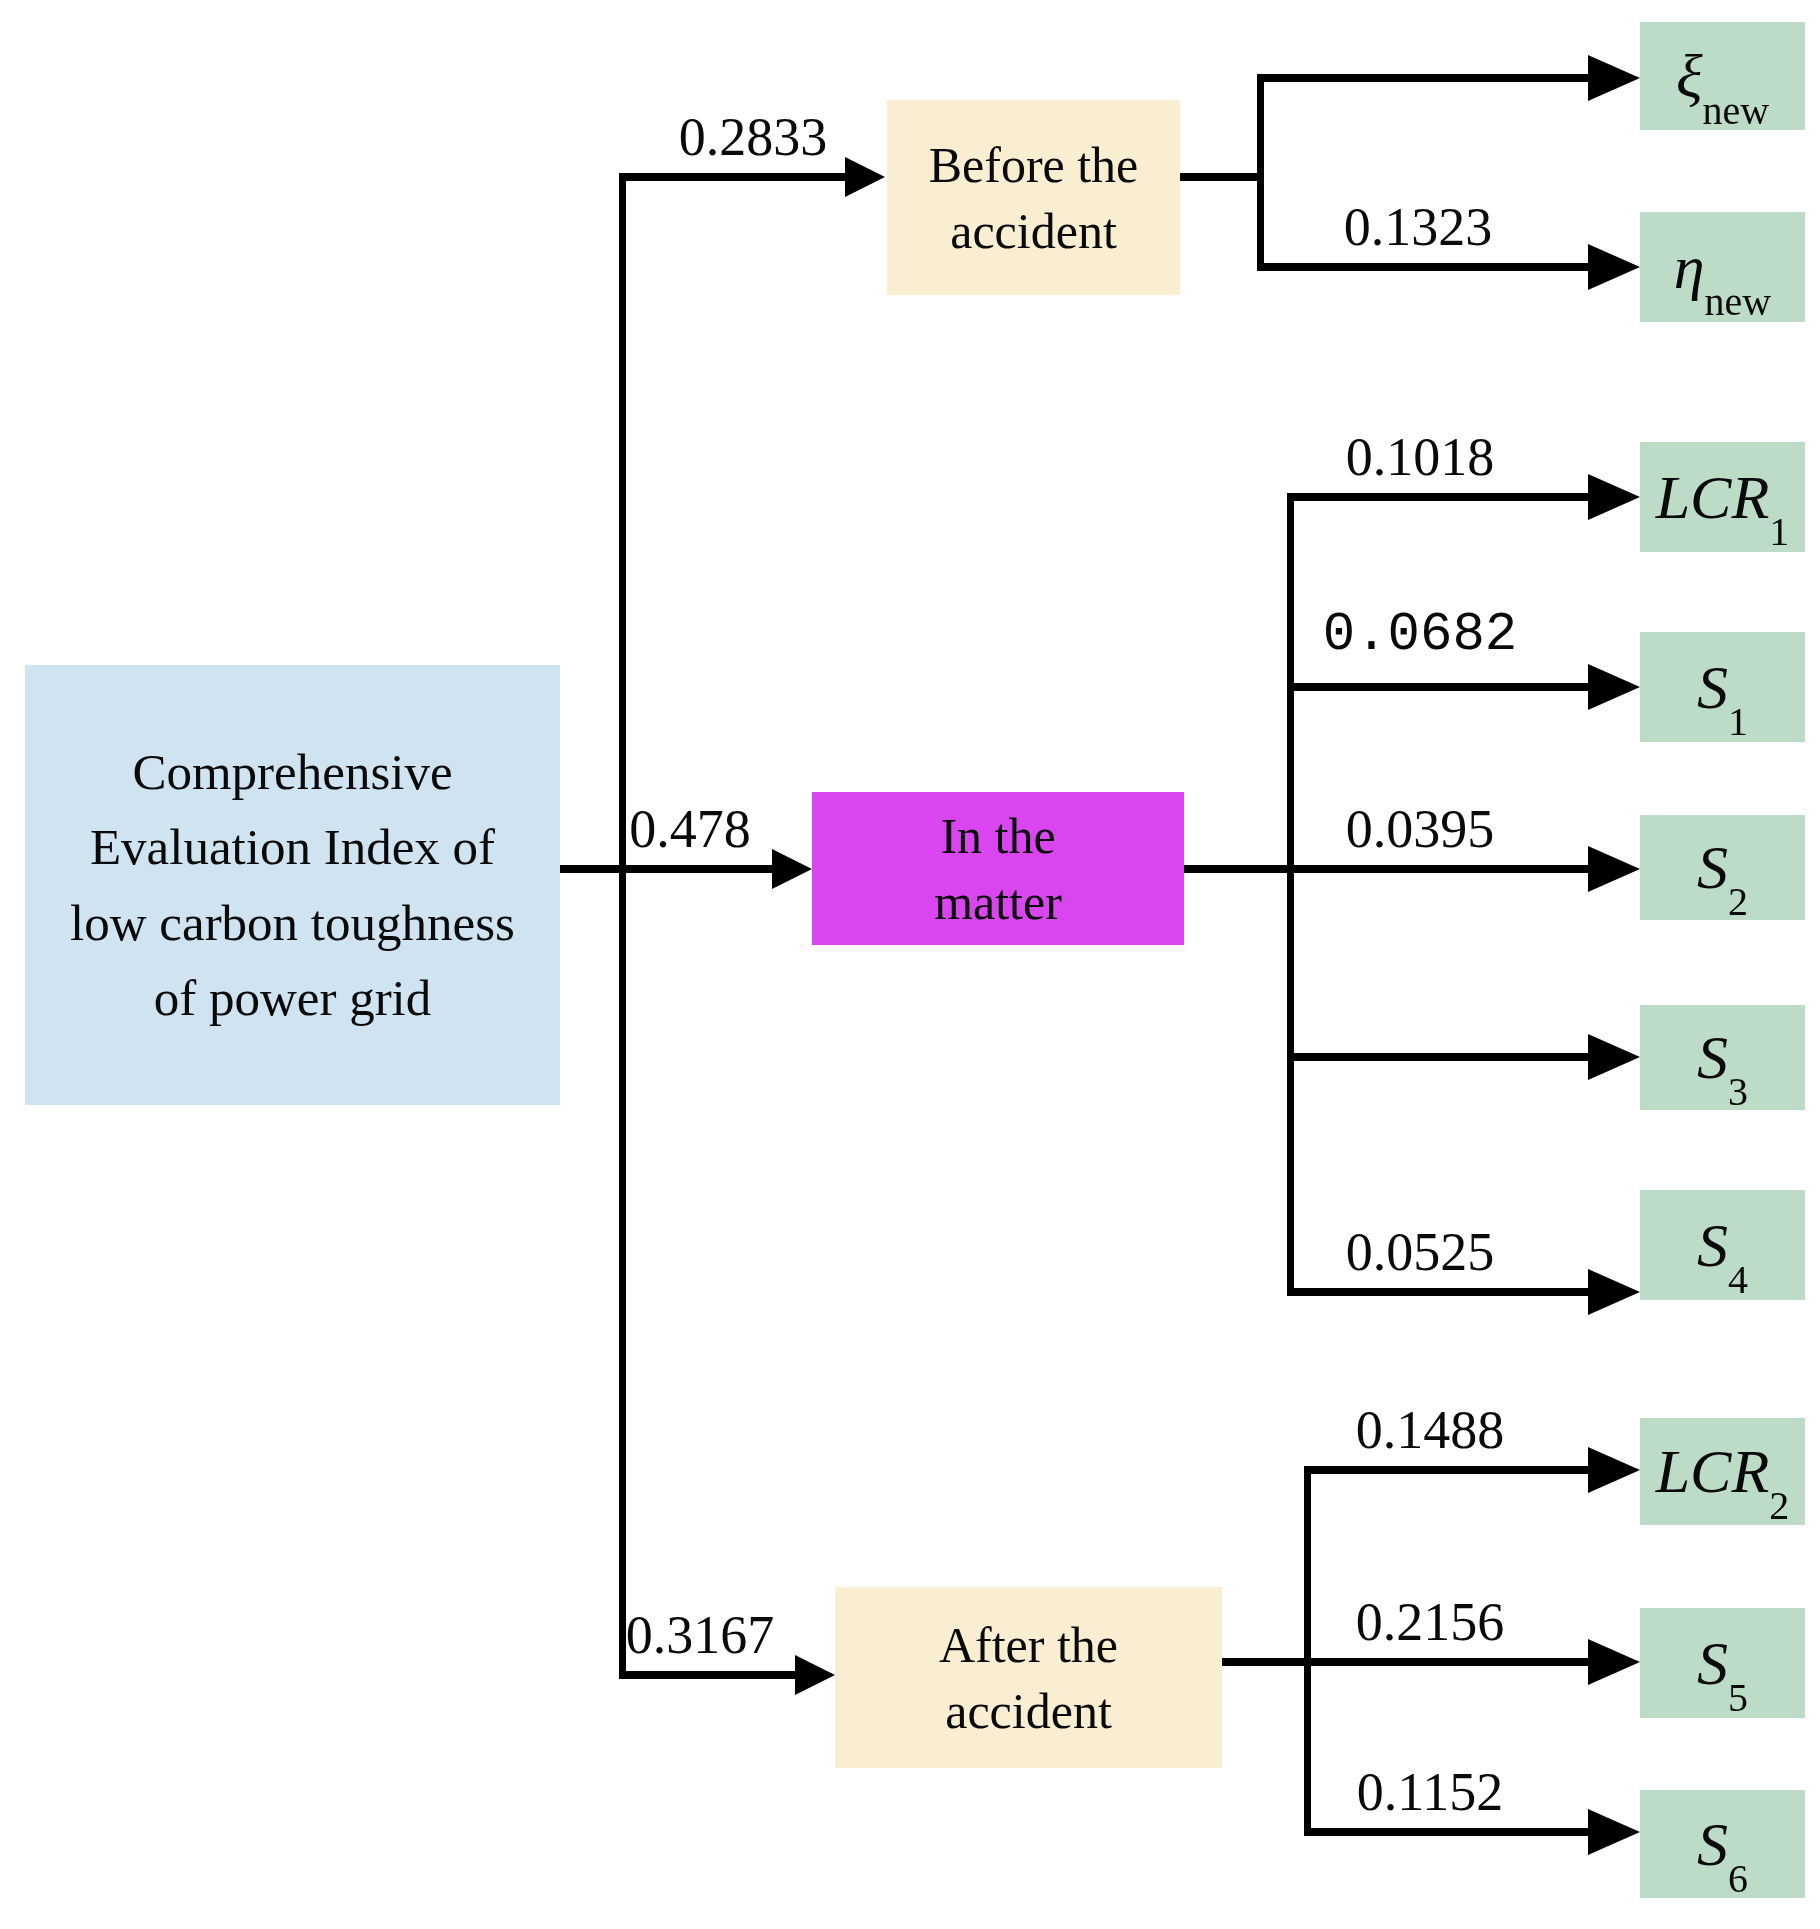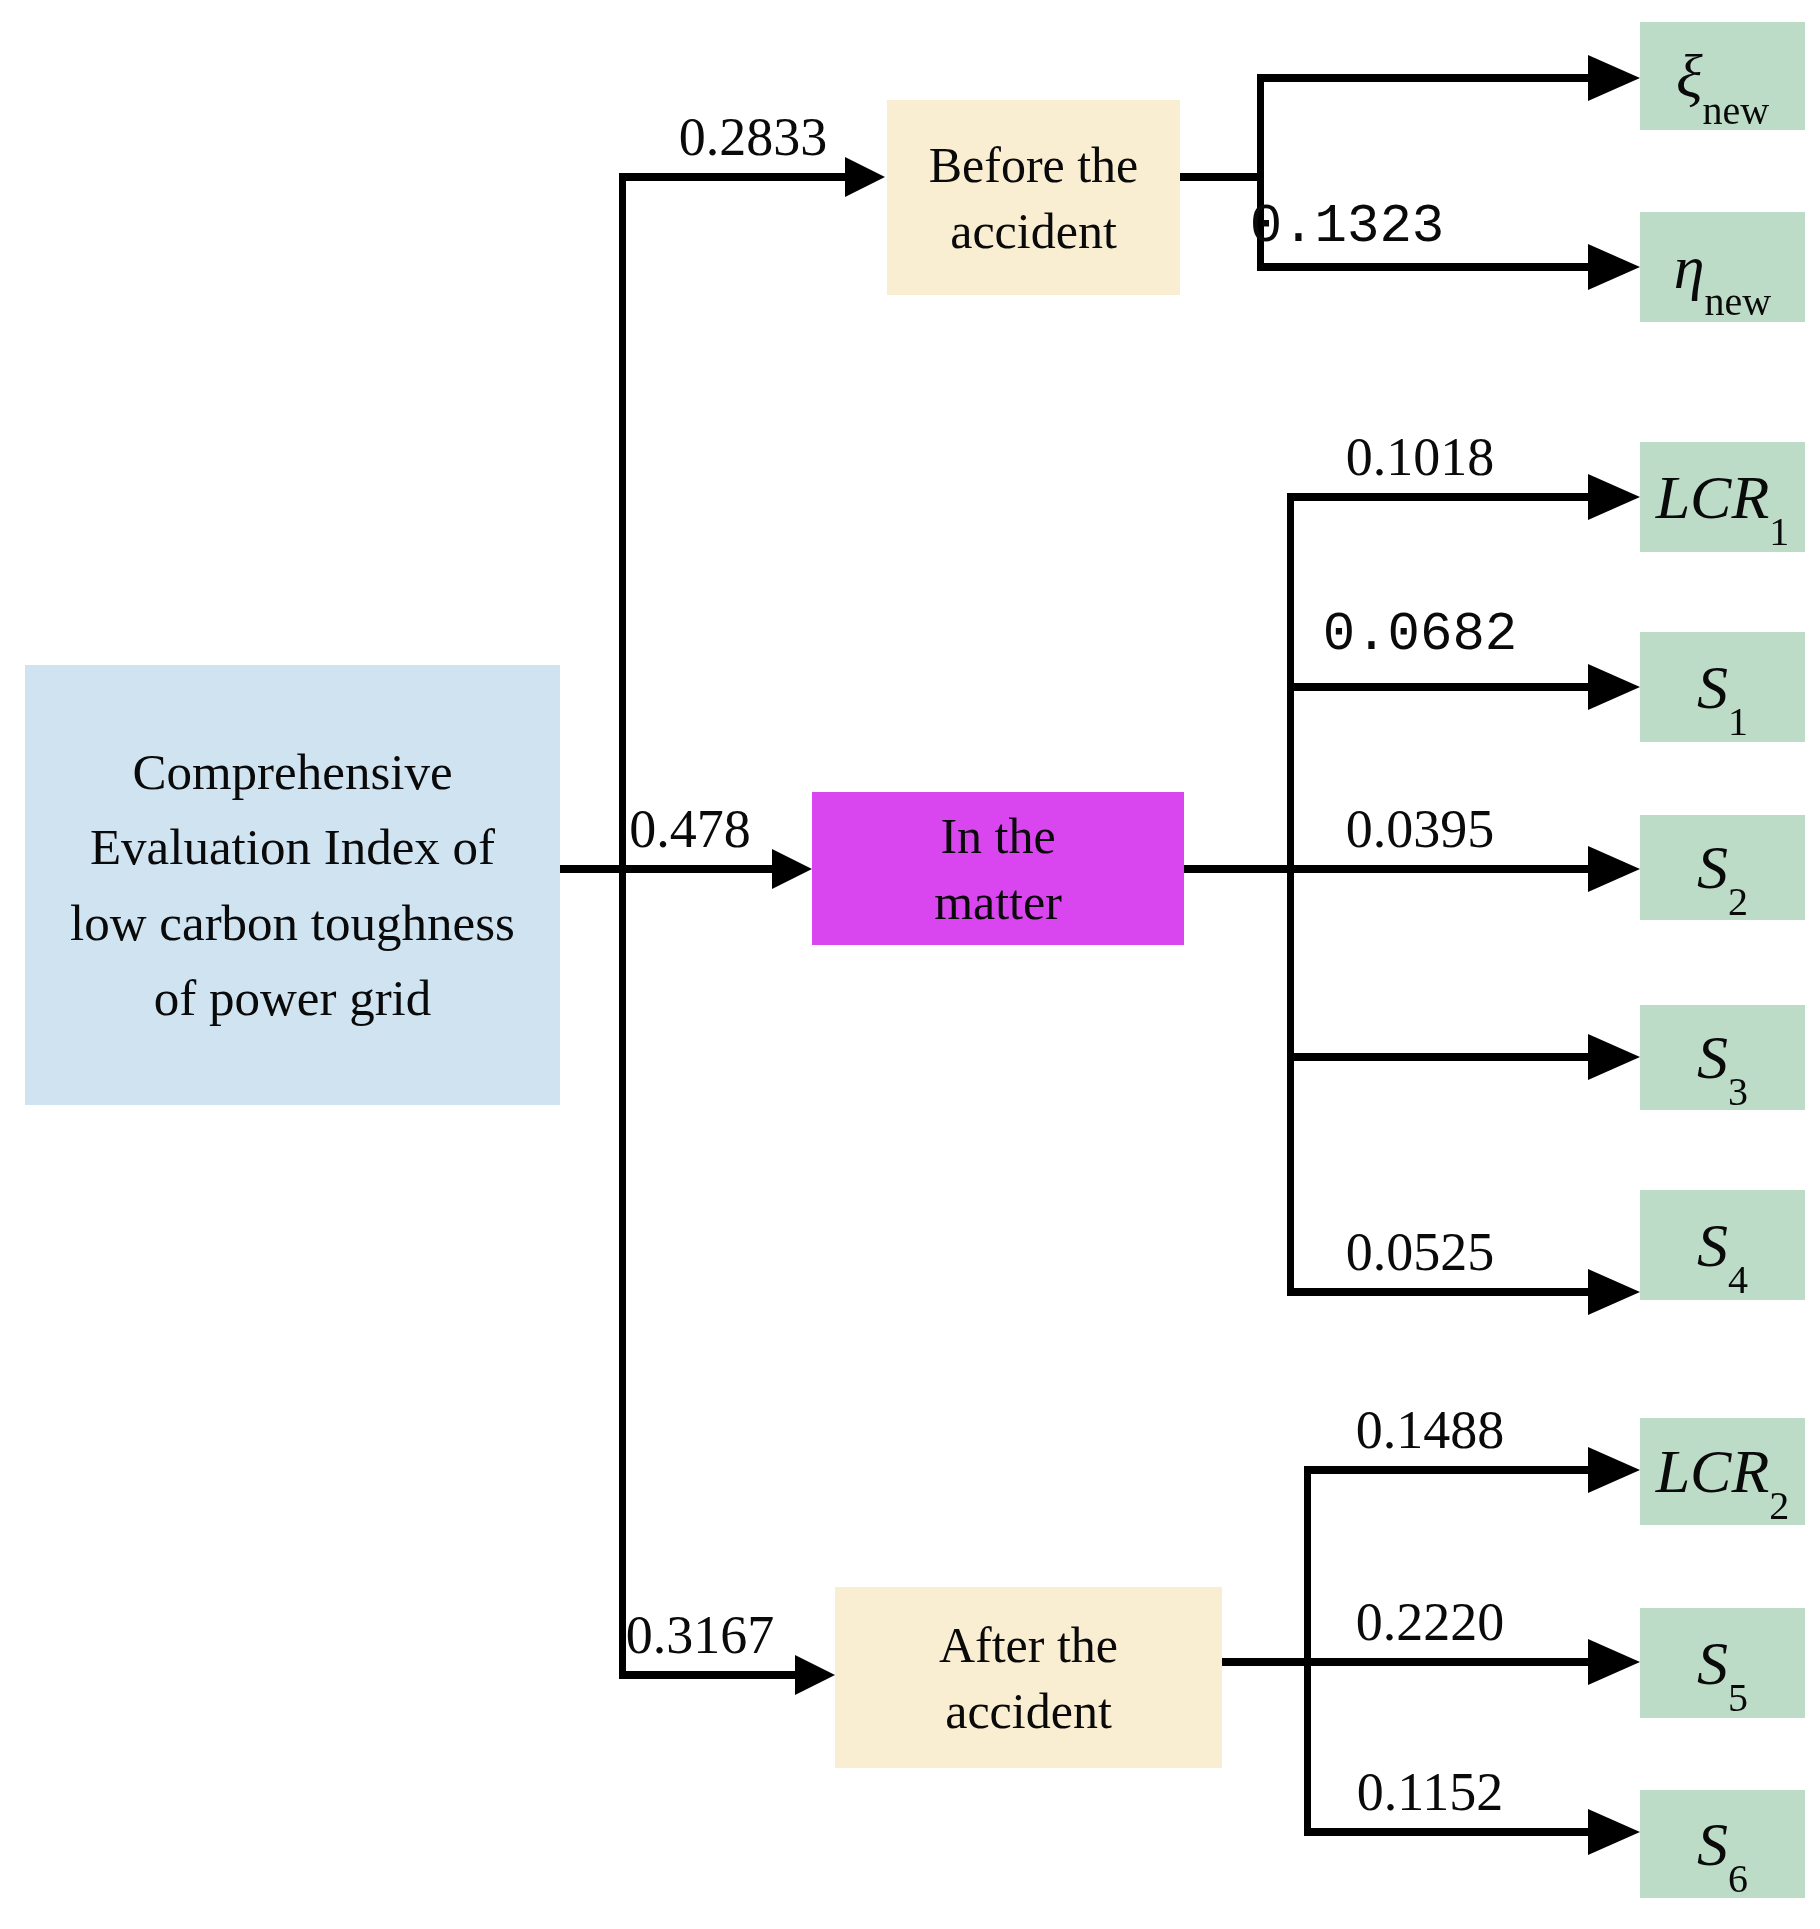--- a/index.html
+++ b/index.html
@@ -51,21 +51,21 @@
   <div class="head" style="left:1588px;top:55px;"></div>
   <div class="box leaf" style="left:1640px;top:22px;width:165px;height:108px;background:#bddcc8;">
     <div class="symrow">
         <span>ξ</span>
         <span class="sub">new</span>
       </div>
   </div>
 
   <div class="hline" style="left:1257px;top:263px;width:331px;"></div>
   <div class="head" style="left:1588px;top:244px;"></div>
-  <div class="wlabel" style="left:1197px;top:197px;font-family:Liberation Mono, monospace;">0.1323</div>
+  <div class="wlabel" style="left:1268px;top:197px;">0.1323</div>
   <div class="box leaf" style="left:1640px;top:212px;width:165px;height:110px;background:#bddcc8;">
     <div class="symrow">
         <span>η</span>
         <span class="sub">new</span>
       </div>
   </div>
 
   <div class="hline" style="left:560px;top:865px;width:212px;"></div>
   <div class="head small" style="left:772px;top:849px;"></div>
   <div class="wlabel" style="left:540px;top:799px;">0.478</div>
@@ -144,21 +144,21 @@
   <div class="wlabel" style="left:1280px;top:1400px;">0.1488</div>
   <div class="box leaf" style="left:1640px;top:1418px;width:165px;height:107px;background:#bddcc8;">
     <div class="symrow">
         <span>LCR</span>
         <span class="sub">2</span>
       </div>
   </div>
 
   <div class="hline" style="left:1304px;top:1658px;width:284px;"></div>
   <div class="head" style="left:1588px;top:1639px;"></div>
-  <div class="wlabel" style="left:1280px;top:1592px;">0.2220</div>
+  <div class="wlabel" style="left:1280px;top:1592px;">0.2156</div>
   <div class="box leaf" style="left:1640px;top:1608px;width:165px;height:110px;background:#bddcc8;">
     <div class="symrow">
         <span>S</span>
         <span class="sub">5</span>
       </div>
   </div>
 
   <div class="hline" style="left:1304px;top:1828px;width:284px;"></div>
   <div class="head" style="left:1588px;top:1809px;"></div>
   <div class="wlabel" style="left:1280px;top:1762px;">0.1152</div>

